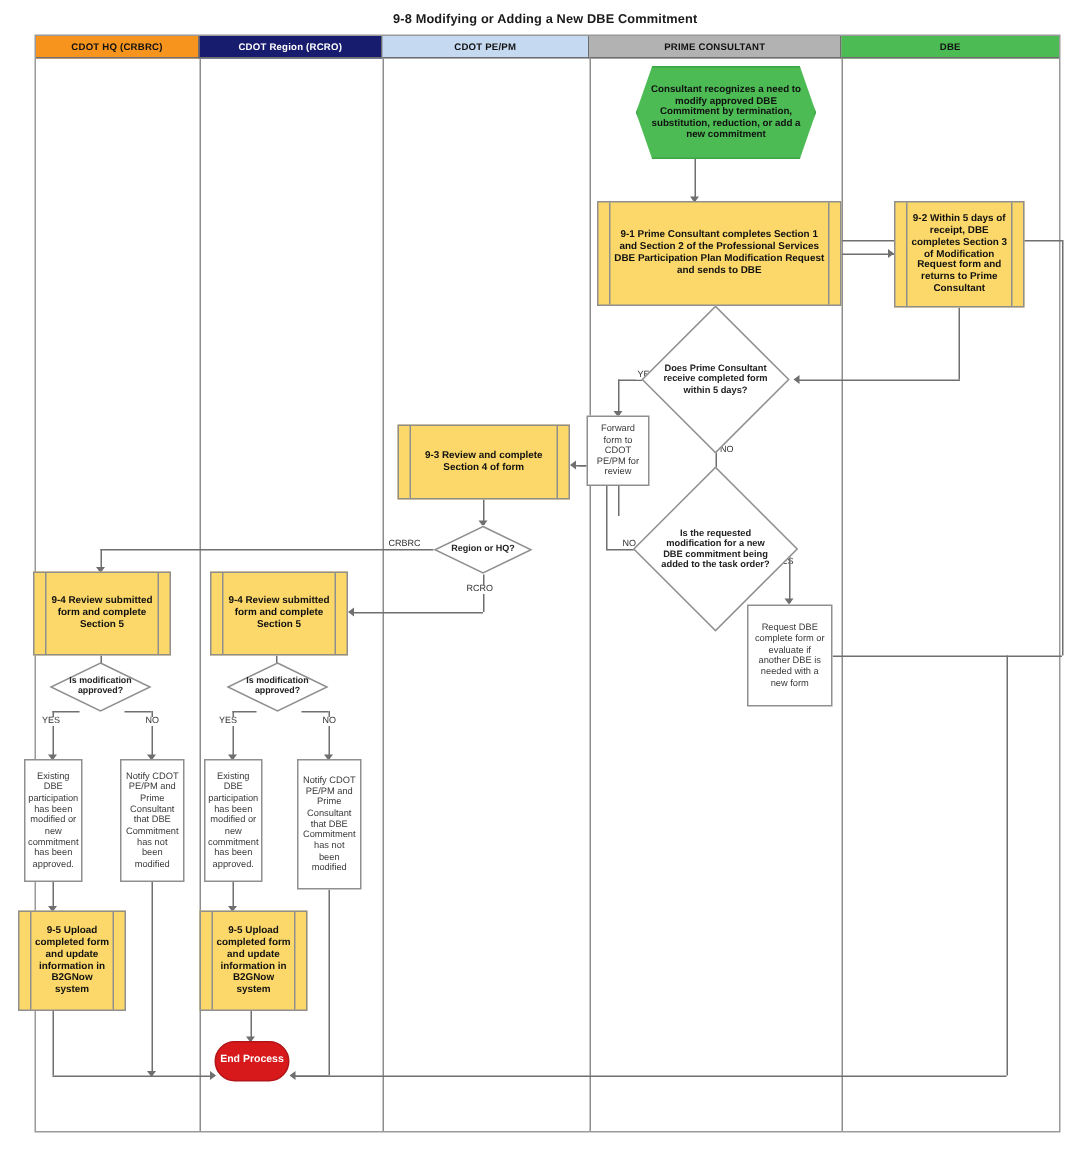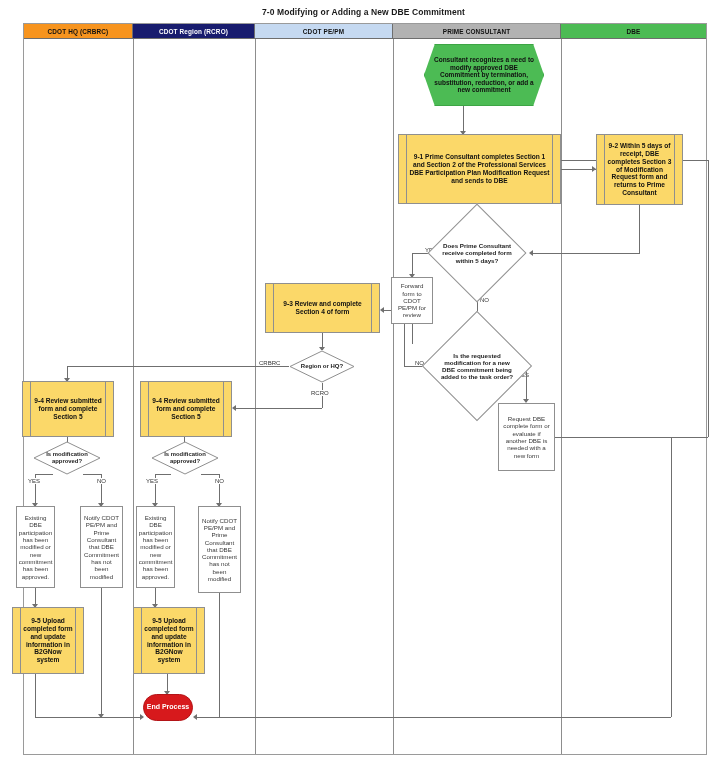--- a/index.html
+++ b/index.html
@@ -57,21 +57,21 @@
   .start{background:#4cbb54;color:#111;font-size:6.5px;font-weight:bold;
          border:1px solid #3da545;padding:4px 6px;
          clip-path:polygon(0% 50%,9% 0%,91% 0%,100% 50%,91% 100%,9% 100%);}
 
   .end{background:#d7191c;color:#fff;font-size:7px;font-weight:bold;
        border-radius:16px;border:1px solid #b31417;}
 </style>
 </head>
 <body>
 
-<div id="page-title">7-0 Modifying or Adding a New DBE Commitment</div>
+<div id="page-title">9-8 Modifying or Adding a New DBE Commitment</div>
 
 <div id="lanes">
 
   <div class="lane-head" style="left:0;width:109px;background:#f7941e;color:#111;">
     <span>CDOT HQ (CRBRC)</span>
   </div>
   <div class="lane-head" style="left:109px;width:122px;background:#181c6e;color:#fff;">
     <span>CDOT Region (RCRO)</span>
   </div>
   <div class="lane-head" style="left:231px;width:138px;background:#c5d9f1;color:#111;">

